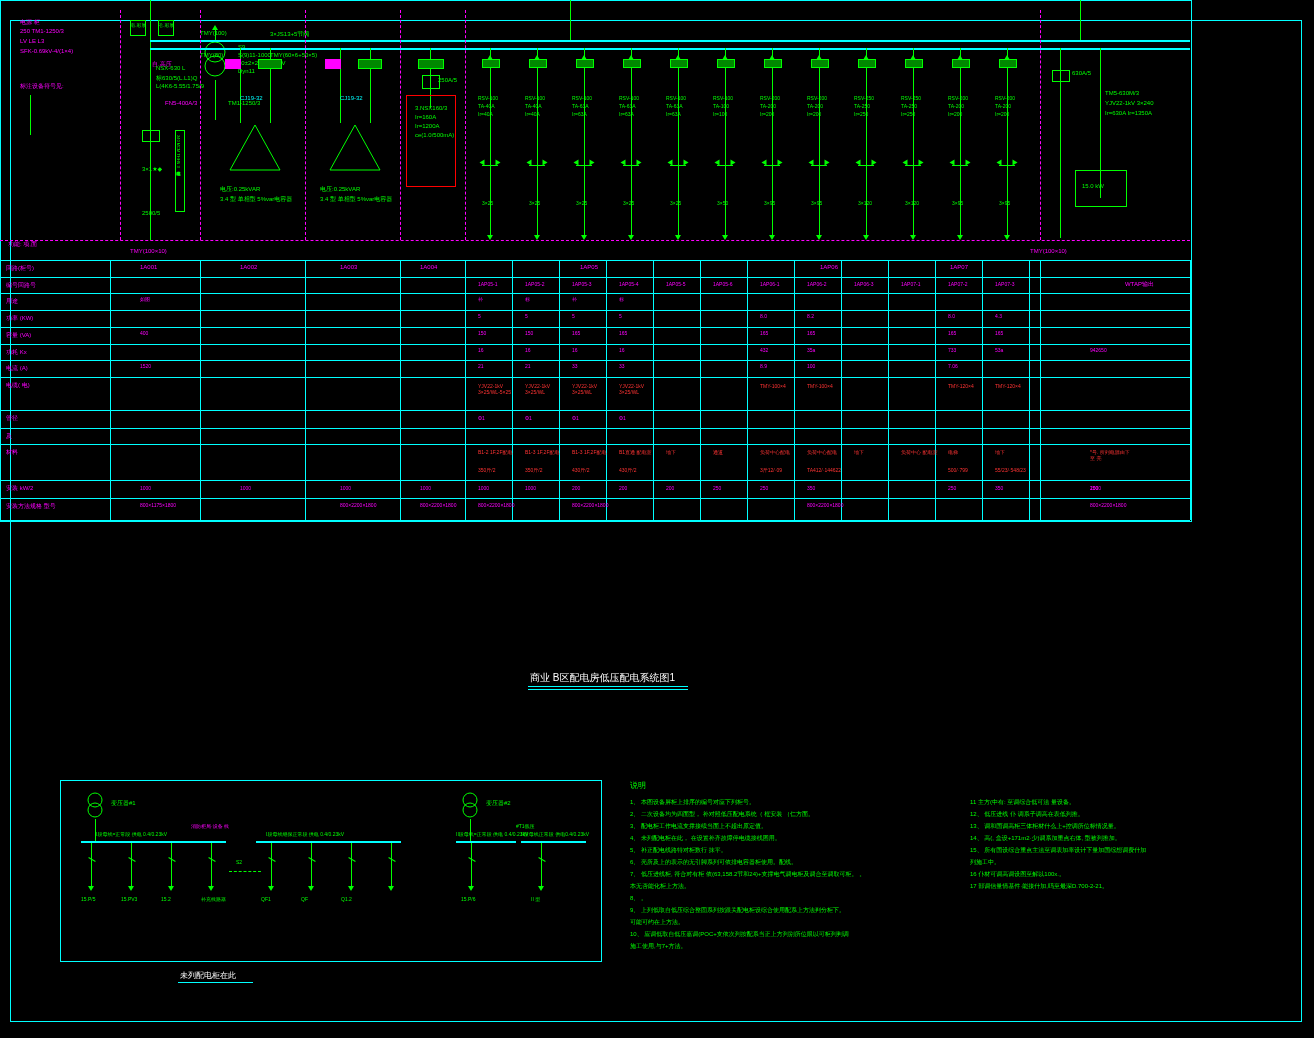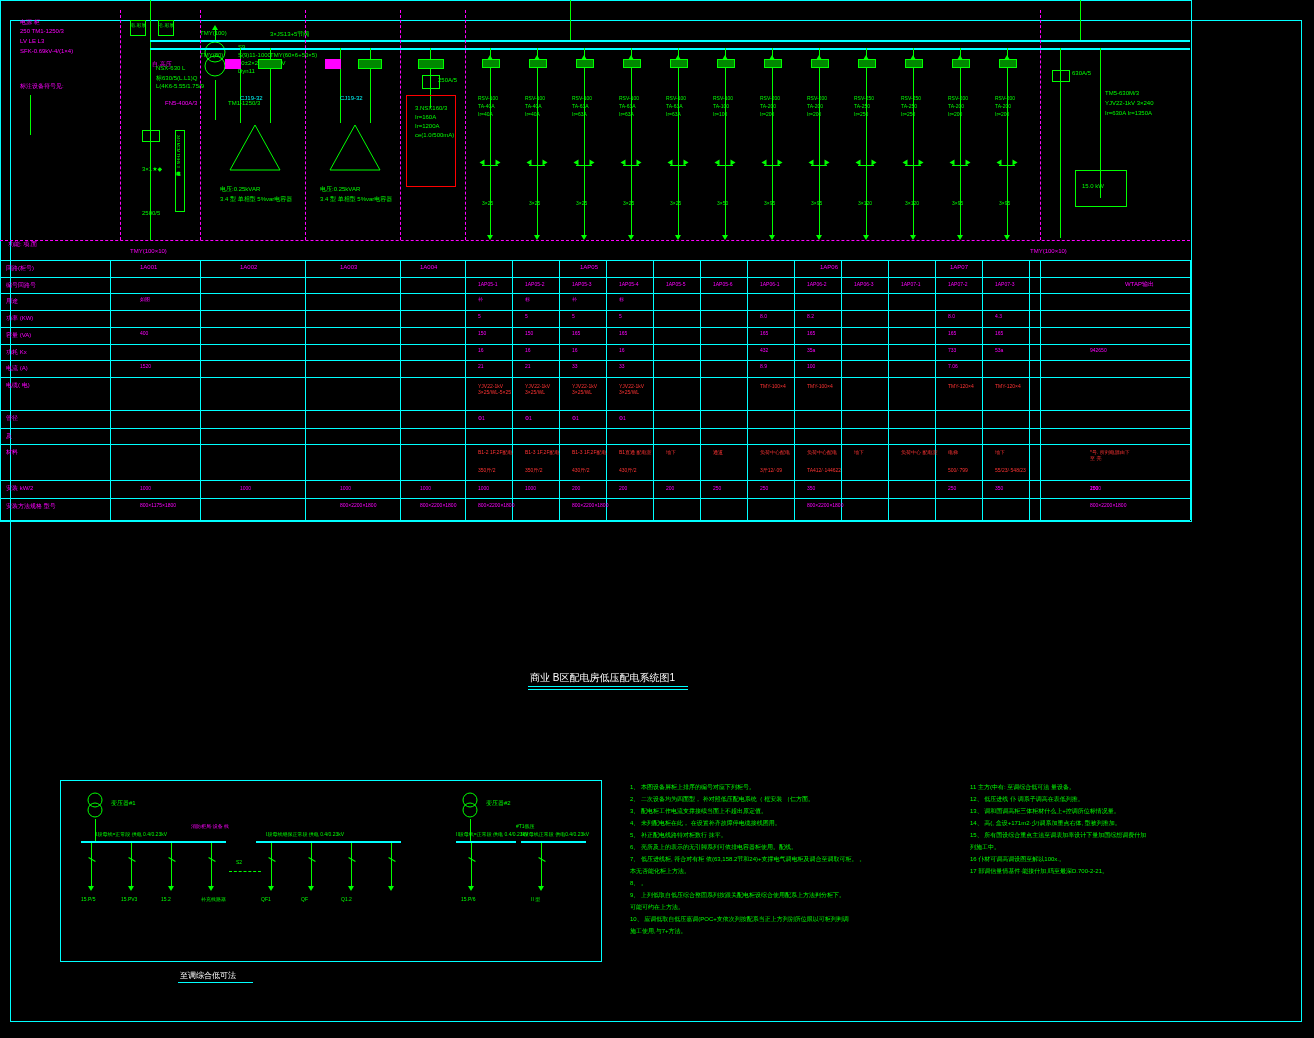--- a/index.html
+++ b/index.html
@@ -508,24 +508,25 @@
 <div class="arrow" style="left:407px;top:105px"></div>
 <div class="txt" style="left:400px;top:115px;font-size:5px">15.P/6</div>
 <div class="line-g vbar" style="left:480px;top:62px;height:45px"></div>
 <div class="line-g" style="left:477px;top:78px;width:8px;height:1px;transform:rotate(30deg)"></div>
 <div class="arrow" style="left:477px;top:105px"></div>
 <div class="txt" style="left:470px;top:115px;font-size:5px">II 型</div>
         <div style="position:absolute;left:168px;top:90px;width:32px;border-top:1px dashed #00ff00"></div>
         <div class="txt" style="left:175px;top:78px;font-size:5px">S2</div>
       </div>
 </div>
-<div class="title2">至调综合低可法</div>
+<div class="title2">未列配电柜在此</div>
 <div class="line-c hbar" style="left:178px;top:982px;width:75px"></div>
 
 <div class="notes">
+<div class="txt" style="position:relative;font-size:8px;margin-bottom:4px">说明</div>
 <div style="display:flex;gap:30px">
 <div id="notes-l" style="width:310px">
           <div class="note-line">1、 本图设备屏柜上排序的编号对应下列柜号。</div>
           <div class="note-line">2、 二次设备均为四面型，     补对照低压配电系统（       框安装  （仁方面。</div>
           <div class="note-line">3、 配电柜工作电流支撑接续当面上不超出原定值。</div>
           <div class="note-line">4、 未列配电柜在此， 在设置补齐故障停电缆接线图用。</div>
           <div class="note-line">5、 补正配电线路特对柜数行         抹平。</div>
           <div class="note-line">6、 亮所及上的表示的无引脚系列可依排电容器柜使用。配线。</div>
           <div class="note-line">7、 低压进线柜, 符合对有柜         依(63,158.2节和24)+支撑电气调电柜及调合至调取可柜。    。</div>
           <div class="note-line">    本无否能化柜上方法。</div>

